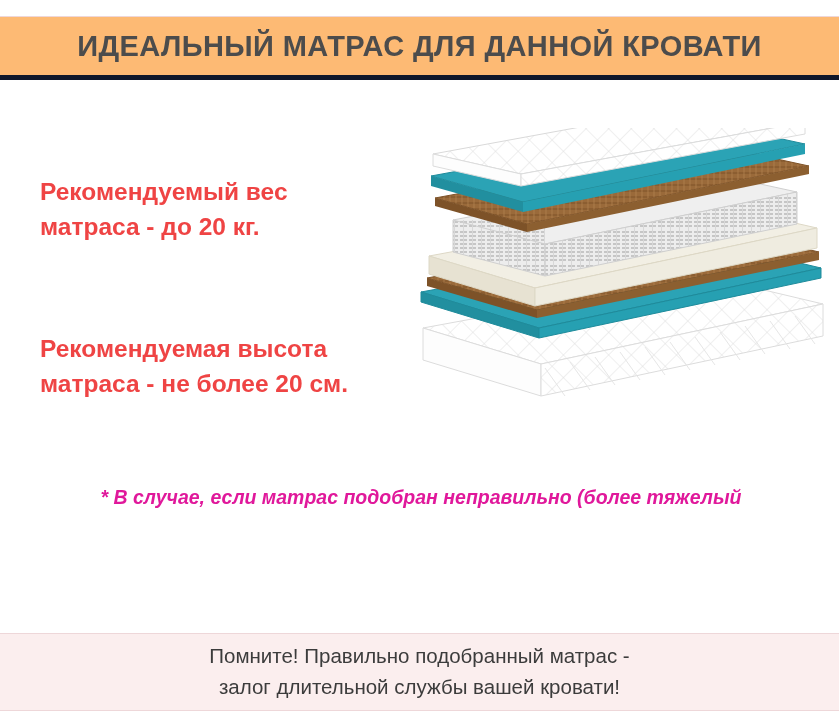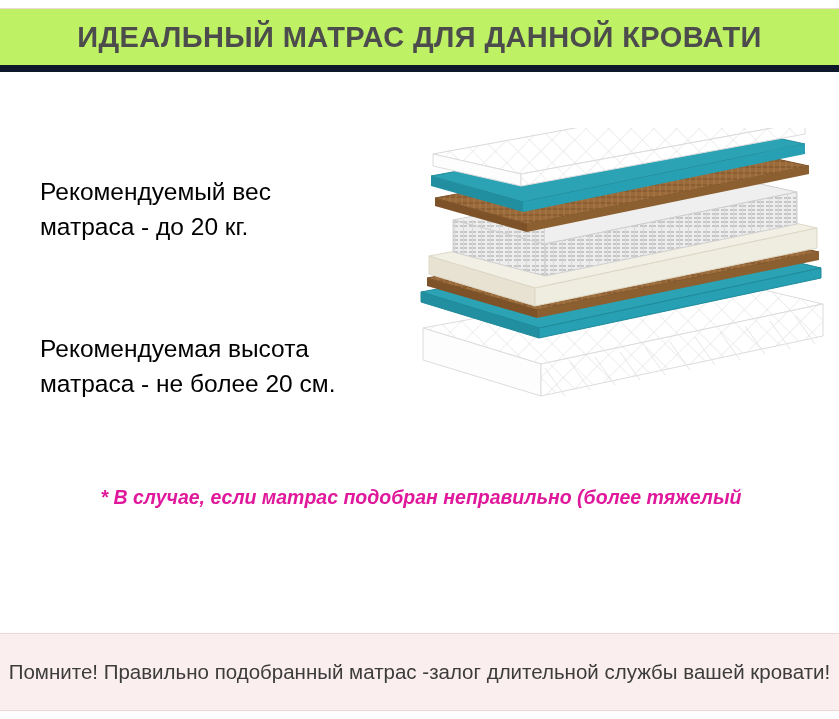--- a/index.html
+++ b/index.html
@@ -19,48 +19,48 @@
     position: relative;
     width: 839px;
     height: 719px;
     box-sizing: border-box;
   }
 
   
   .header-banner {
     position: absolute;
     left: 0;
-    top: 8px;
+    top: 16px;
     width: 839px;
     height: 64px;
-    background: #bef264;
+    background: #fdba74;
     border-top: 1px solid #eed7d9;
-    border-bottom: 7px solid #0f172a;
+    border-bottom: 5px solid #0f172a;
     display: flex;
     align-items: center;
     justify-content: center;
     box-sizing: border-box;
   }
   .header-title {
     font-size: 29px;
     font-weight: bold;
     color: #4c4c4c;
     letter-spacing: 0.4px;
     text-align: center;
     white-space: nowrap;
   }
 
   
   .spec-block {
     position: absolute;
     left: 40px;
     width: 390px;
-    color: #000000;
+    color: #ef4444;
     font-size: 24.5px;
-    font-weight: normal;
+    font-weight: bold;
     line-height: 1.42;
   }
   .spec-weight { top: 175px; }
   .spec-height { top: 332px; }
 
   
   .mattress {
     position: absolute;
     left: 405px;
     top: 128px;
@@ -90,20 +90,21 @@
   .footer-banner {
     position: absolute;
     left: 0;
     bottom: 8px;
     width: 839px;
     height: 78px;
     background: #fbeeee;
     border-top: 1px solid #eed7d9;
     border-bottom: 1px solid #eed7d9;
     display: flex;
+    flex-direction: column;
     align-items: center;
     justify-content: center;
     box-sizing: border-box;
   }
   .footer-line {
     font-size: 20.5px;
     color: #3c3c3c;
     line-height: 1.5;
     text-align: center;
     white-space: nowrap;

